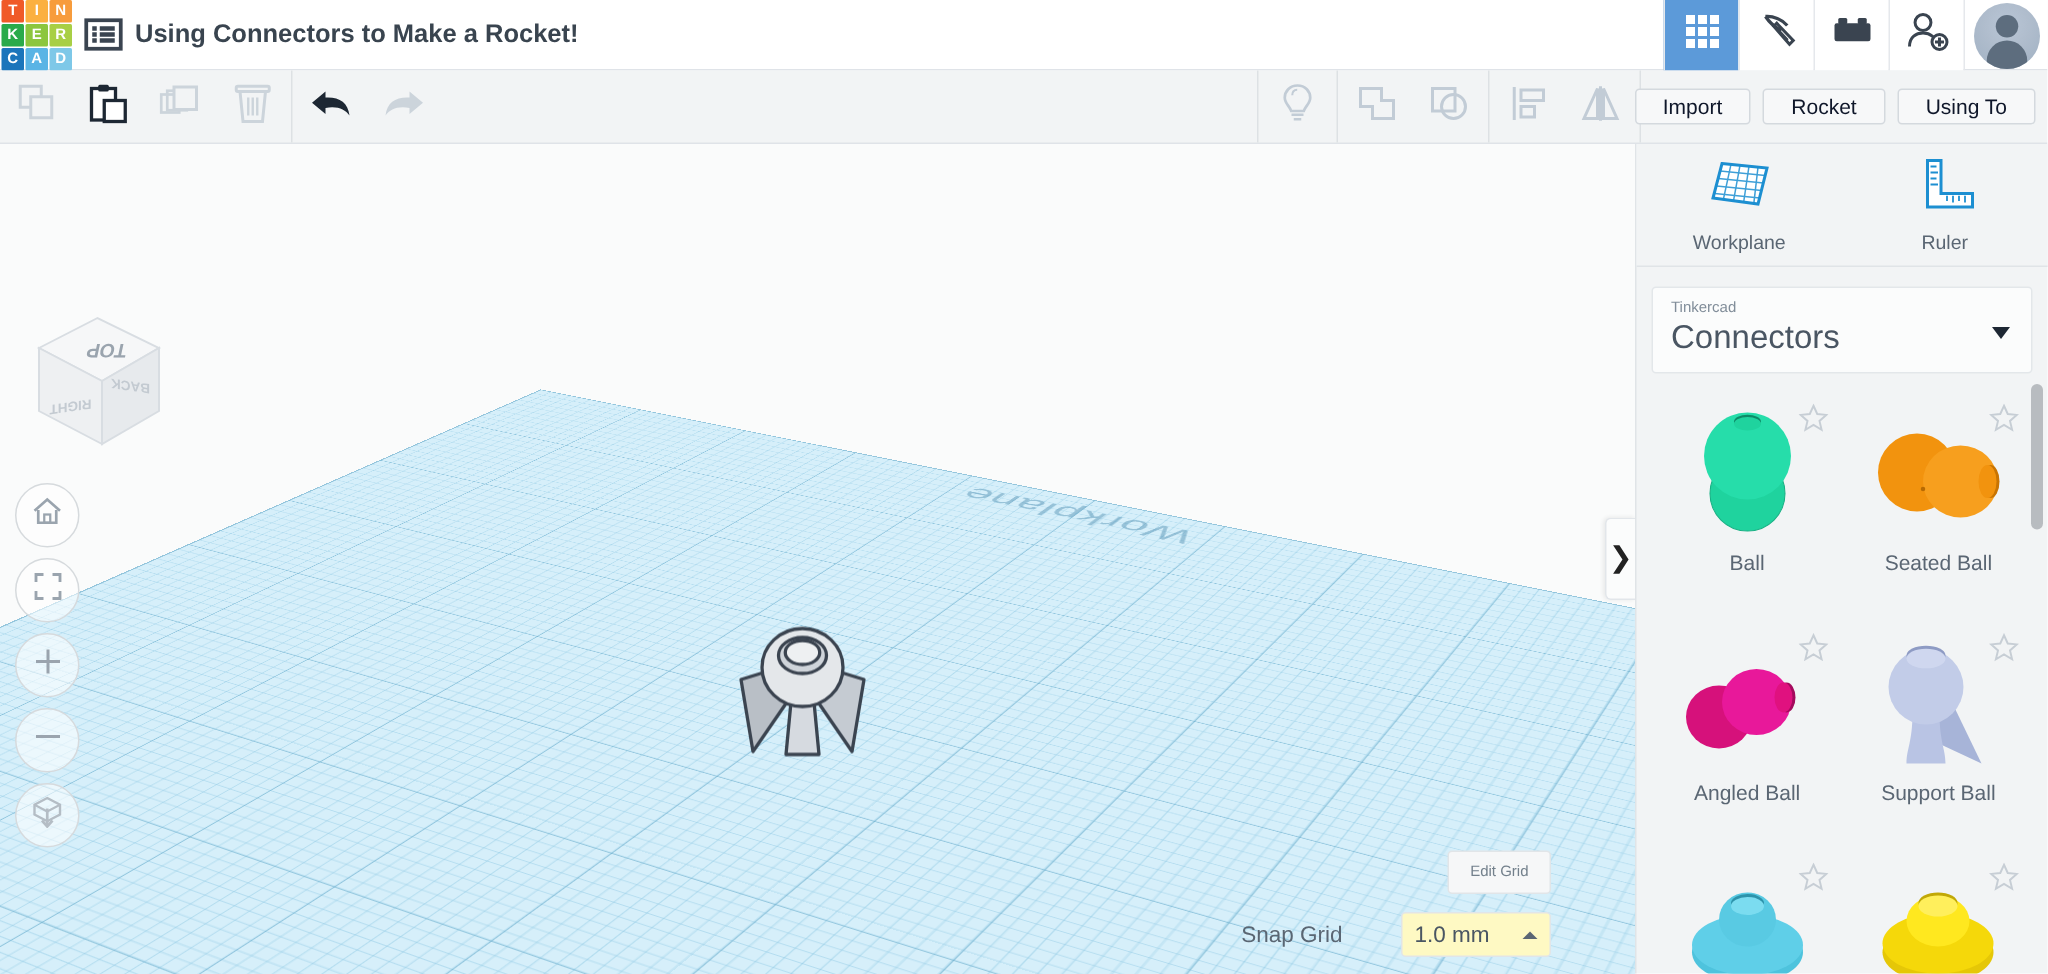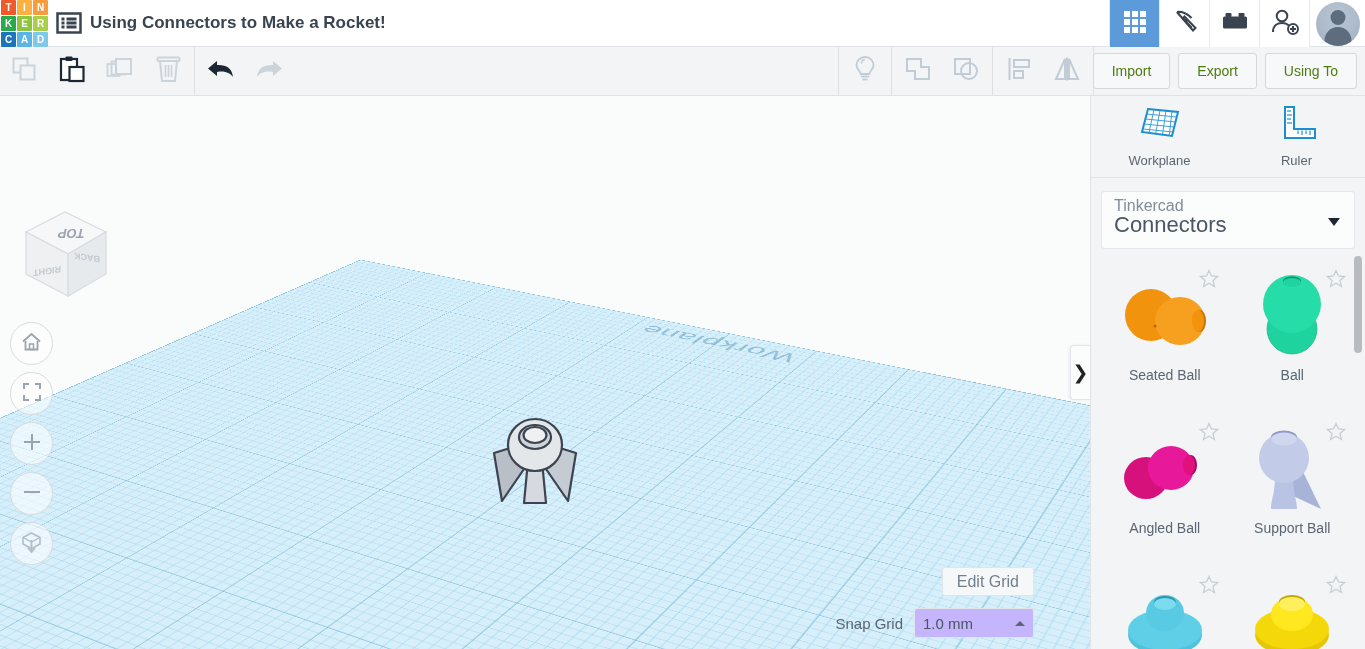--- a/index.html
+++ b/index.html
@@ -99,23 +99,23 @@
     cursor: pointer;
   }
   .tb-sep {
     width: 1px; height: 48px; background: #dde1e4; margin: 0 2px;
   }
   #toolbar-right {
     position: absolute; right: 8px; top: 0; height: 48px;
     display: flex; align-items: center; gap: 8px;
   }
   .tb-text-btn {
-    height: 36px; padding: 0 18px;
+    height: 24px; padding: 0 18px;
     border: 1px solid #d4d9de; border-radius: 3px;
-    background: #f7f8f9; color: #4d7c0f;
+    background: #f7f8f9; color: #0f172a;
     font-size: 14px; font-family: "Liberation Sans", sans-serif;
     display: flex; align-items: center; justify-content: center;
     cursor: pointer;
   }
 
   
   #canvas {
     position: absolute; left: 0; top: 96px;
     width: 1090px; height: 553px;
     background: #fafbfb; overflow: hidden;
@@ -170,33 +170,33 @@
     display: flex; align-items: center; justify-content: center;
     cursor: pointer; font-size: 19px; color: #222; line-height: 1;
     box-shadow: -1px 0 3px rgba(0,0,0,0.07);
   }
 
   
   #edit-grid-btn {
     position: absolute; right: 56px; bottom: 53px;
     height: 29px; padding: 0 14px;
     background: #f6f7f8; border: 1px solid #e1e5e8; border-radius: 3px;
-    color: #73808c; font-size: 16px;
+    color: #73808c; font-size: 10px;
     display: flex; align-items: center; cursor: pointer;
   }
   #snap-grid-row {
     position: absolute; right: 56px; bottom: 11px;
     display: flex; align-items: center; gap: 11px;
   }
   #snap-grid-label { color: #5a6673; font-size: 15px; }
   #snap-grid-select {
-    height: 30px; width: 120px; padding: 0 8px;
-    background: #c4b5fd; border: 1px solid #e1e5e8; border-radius: 3px;
+    height: 30px; width: 100px; padding: 0 8px;
+    background: #fef9c3; border: 1px solid #e1e5e8; border-radius: 3px;
     display: flex; align-items: center; justify-content: space-between;
-    color: #4a5663; font-size: 15px; cursor: pointer;
+    color: #4a5663; font-size: 15px; cursor: pointer; margin-left: 28px;
   }
   .caret-up {
     width: 0; height: 0;
     border-left: 5px solid transparent; border-right: 5px solid transparent;
     border-bottom: 5px solid #5a6673;
   }
 
   
   #right-panel {
     position: absolute; right: 0; top: 96px;
@@ -214,21 +214,21 @@
     align-items: center; justify-content: center; gap: 6px;
     cursor: pointer;
   }
   .panel-tool-label { font-size: 13px; color: #5a6673; }
 
   #shape-dropdown {
     margin: 13px 10px 0 10px; height: 58px;
     background: #fbfcfc; border: 1px solid #e3e7ea; border-radius: 3px;
     padding: 7px 12px; position: relative; cursor: pointer;
   }
-  #dropdown-group { font-size: 16px; color: #818d99; line-height: 14px; }
+  #dropdown-group { font-size: 10px; color: #818d99; line-height: 14px; }
   #dropdown-value { font-size: 22px; color: #4a5663; line-height: 24px; }
   #dropdown-caret {
     position: absolute; right: 14px; top: 26px;
     width: 0; height: 0;
     border-left: 6px solid transparent; border-right: 6px solid transparent;
     border-top: 8px solid #1d2733;
   }
 
   #shape-grid {
     position: absolute; left: 0; top: 155px;
@@ -461,21 +461,21 @@
           <path d="M16 3 L16 23 L25 23 Z" fill="none" stroke="#c2ccd6" stroke-width="2"></path>
           <line x1="14" y1="1.5" x2="14" y2="24.5" stroke="#c2ccd6" stroke-width="2"></line>
         </svg>
       </span>
     </div>
 
     <div class="tb-sep"></div>
 
     <div id="toolbar-right">
       <div class="tb-text-btn">Import</div>
-      <div class="tb-text-btn">Export</div>
+      <div class="tb-text-btn">Rocket</div>
       <div class="tb-text-btn">Using To</div>
     </div>
   </div>
 
   <div id="canvas">
 
     <div id="grid-plane">
       <div id="grid-label">Workplane</div>
     </div>
 
@@ -610,47 +610,47 @@
 
     <div id="shape-grid">
 
       <div class="shape-cell">
         <span class="star">
           <svg width="20" height="20" viewBox="0 0 20 20">
             <path d="M10 1.5 L12.5 7 L18.5 7.6 L14 11.6 L15.4 17.5 L10 14.3 L4.6 17.5 L6 11.6 L1.5 7.6 L7.5 7 Z" fill="none" stroke="#c7ced5" stroke-width="1.3"></path>
           </svg>
         </span>
         <div class="shape-thumb">
+          <svg width="72" height="88" viewBox="0 0 72 88">
+            <ellipse cx="36" cy="56" rx="25" ry="25" fill="#1fd39e"></ellipse>
+            <ellipse cx="36" cy="56" rx="25" ry="25" fill="none" stroke="#17b184" stroke-width="0.7"></ellipse>
+            <ellipse cx="36" cy="31" rx="29" ry="29" fill="#26ddaa"></ellipse>
+            <ellipse cx="36" cy="8" rx="9" ry="4.5" fill="#0d8a67"></ellipse>
+            <ellipse cx="36" cy="9.5" rx="9" ry="4.5" fill="#1fd39e"></ellipse>
+          </svg>
+        </div>
+        <div class="shape-label">Ball</div>
+      </div>
+
+      <div class="shape-cell">
+        <span class="star">
+          <svg width="20" height="20" viewBox="0 0 20 20">
+            <path d="M10 1.5 L12.5 7 L18.5 7.6 L14 11.6 L15.4 17.5 L10 14.3 L4.6 17.5 L6 11.6 L1.5 7.6 L7.5 7 Z" fill="none" stroke="#c7ced5" stroke-width="1.3"></path>
+          </svg>
+        </span>
+        <div class="shape-thumb">
           <svg width="86" height="72" viewBox="0 0 86 72">
             <ellipse cx="29" cy="34" rx="26" ry="26" fill="#f2930e"></ellipse>
             <ellipse cx="58" cy="40" rx="25" ry="24" fill="#f79f1e"></ellipse>
             <ellipse cx="78" cy="40" rx="6" ry="11" fill="#c87403"></ellipse>
             <ellipse cx="76" cy="40" rx="6" ry="11" fill="#f2930e"></ellipse>
             <circle cx="33" cy="45" r="1.5" fill="#b86a02"></circle>
           </svg>
         </div>
         <div class="shape-label">Seated Ball</div>
-      </div>
-
-      <div class="shape-cell">
-        <span class="star">
-          <svg width="20" height="20" viewBox="0 0 20 20">
-            <path d="M10 1.5 L12.5 7 L18.5 7.6 L14 11.6 L15.4 17.5 L10 14.3 L4.6 17.5 L6 11.6 L1.5 7.6 L7.5 7 Z" fill="none" stroke="#c7ced5" stroke-width="1.3"></path>
-          </svg>
-        </span>
-        <div class="shape-thumb">
-          <svg width="72" height="88" viewBox="0 0 72 88">
-            <ellipse cx="36" cy="56" rx="25" ry="25" fill="#1fd39e"></ellipse>
-            <ellipse cx="36" cy="56" rx="25" ry="25" fill="none" stroke="#17b184" stroke-width="0.7"></ellipse>
-            <ellipse cx="36" cy="31" rx="29" ry="29" fill="#26ddaa"></ellipse>
-            <ellipse cx="36" cy="8" rx="9" ry="4.5" fill="#0d8a67"></ellipse>
-            <ellipse cx="36" cy="9.5" rx="9" ry="4.5" fill="#1fd39e"></ellipse>
-          </svg>
-        </div>
-        <div class="shape-label">Ball</div>
       </div>
 
       <div class="shape-cell">
         <span class="star">
           <svg width="20" height="20" viewBox="0 0 20 20">
             <path d="M10 1.5 L12.5 7 L18.5 7.6 L14 11.6 L15.4 17.5 L10 14.3 L4.6 17.5 L6 11.6 L1.5 7.6 L7.5 7 Z" fill="none" stroke="#c7ced5" stroke-width="1.3"></path>
           </svg>
         </span>
         <div class="shape-thumb">
           <svg width="86" height="64" viewBox="0 0 86 64">

